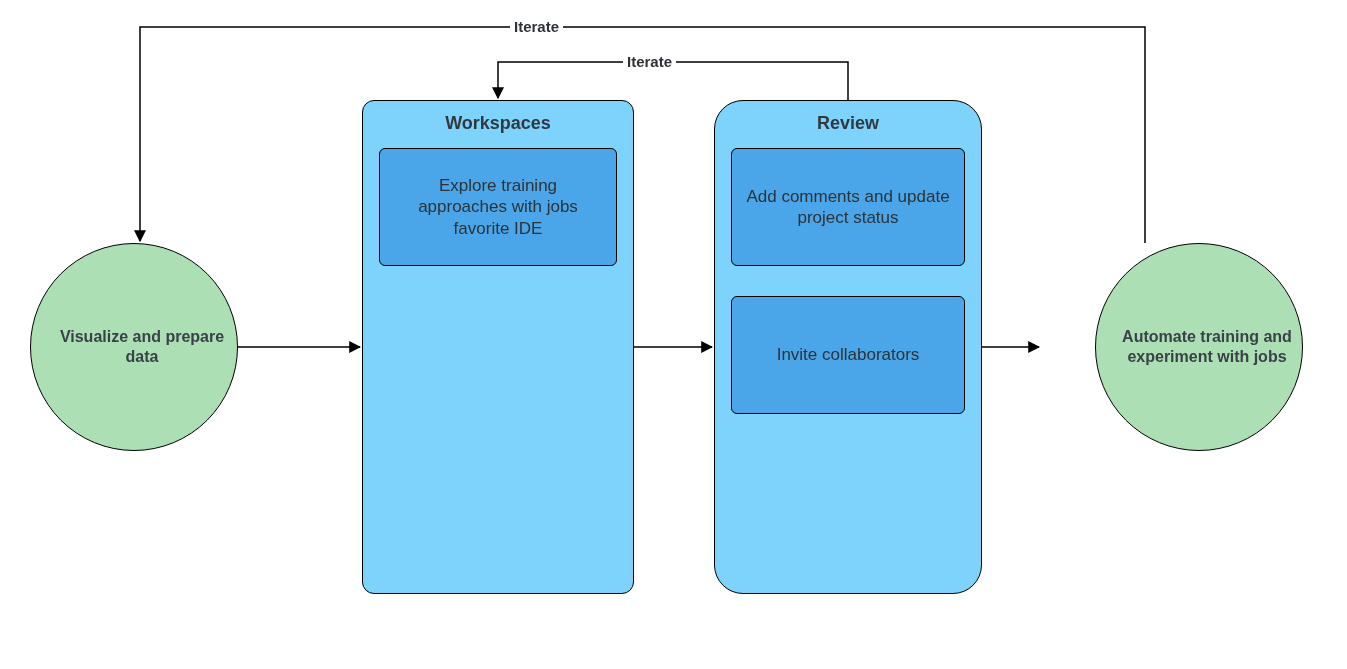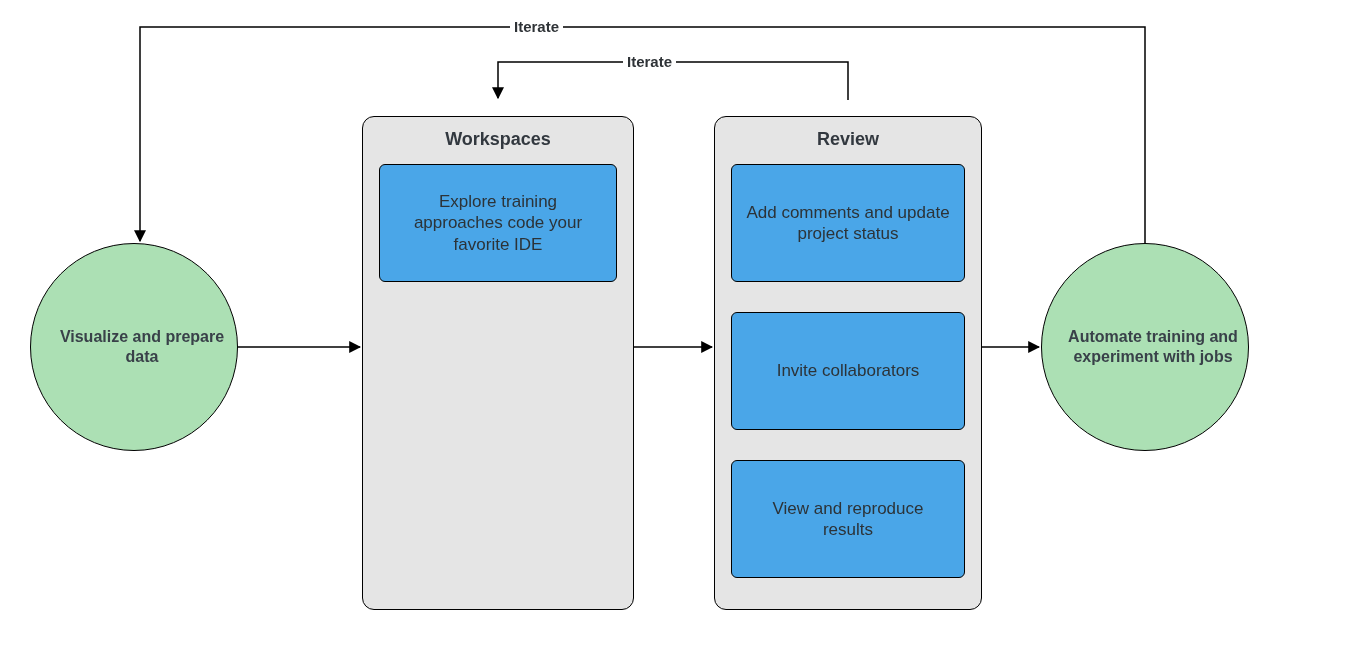--- a/index.html
+++ b/index.html
@@ -31,57 +31,57 @@
     box-sizing: border-box;
     line-height: 1.25;
   }
   .circle-left {
     left: 30px;
     top: 243px;
     width: 208px;
     height: 208px;
   }
   .circle-right {
-    left: 1041px;
+    left: 1095px;
     top: 243px;
     width: 208px;
     height: 208px;
   }
   .circle .txt {
     padding: 10px 8px;
     margin-left: 16px;
   }
   
   .panel {
     position: absolute;
-    background: #e5e5e5;
+    background: #7dd3fc;
     border: 1px solid #000;
     border-radius: 12px;
     box-sizing: border-box;
     padding: 12px 16px 32px 16px;
-    margin-top: 16px;
   }
   .panel-title {
     text-align: center;
     font-weight: 700;
     color: #32383f;
     font-size: 18px;
     margin-bottom: 14px;
   }
   .panel-ws {
     left: 362px;
     top: 100px;
     width: 272px;
     height: 494px;
   }
   .panel-rv {
     left: 714px;
     top: 100px;
     width: 268px;
     height: 494px;
+    border-radius: 29px;
   }
   .panel .stack {
     display: flex;
     flex-direction: column;
     gap: 30px;
   }
   .card {
     background: #4aa6e8;
     color: #2c3338;
     border: 1px solid #000;
@@ -144,26 +144,25 @@
     <div class="txt">Visualize and prepare data</div>
   </div>
 
   <div class="circle circle-right">
     <div class="txt">Automate training and experiment with jobs</div>
   </div>
 
   <div class="panel panel-ws">
     <div class="panel-title">Workspaces</div>
     <div class="stack">
-      <div class="card">Explore training approaches code your favorite IDE</div>
+      <div class="card">Explore training approaches with jobs favorite IDE</div>
     </div>
   </div>
 
   <div class="panel panel-rv">
     <div class="panel-title">Review</div>
     <div class="stack">
       <div class="card">Add comments and update project status</div>
       <div class="card">Invite collaborators</div>
-      <div class="card">View and reproduce results</div>
     </div>
   </div>
 
 </div>
 
 </body></html>

